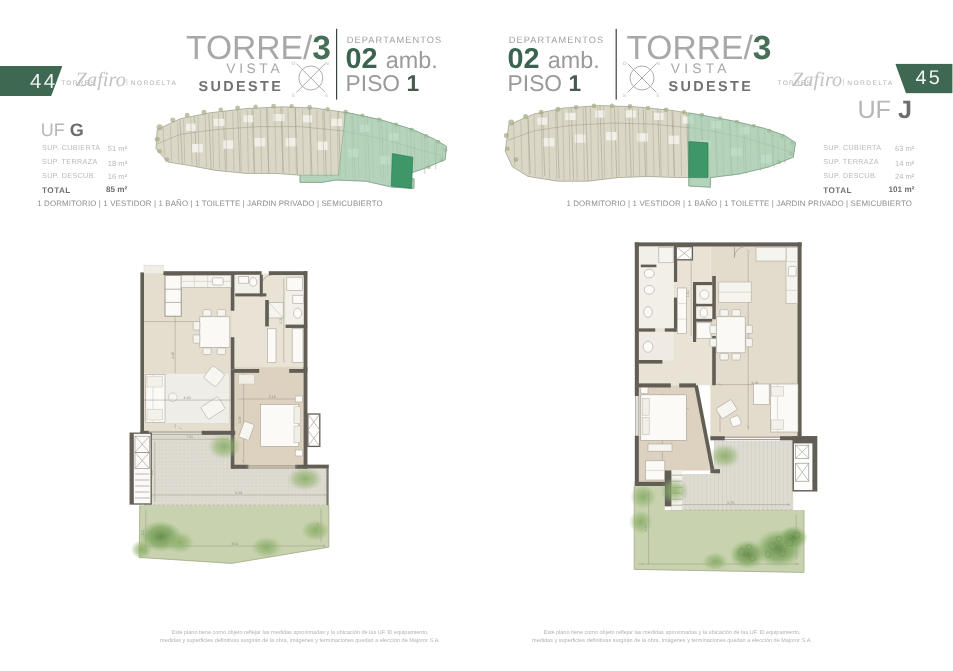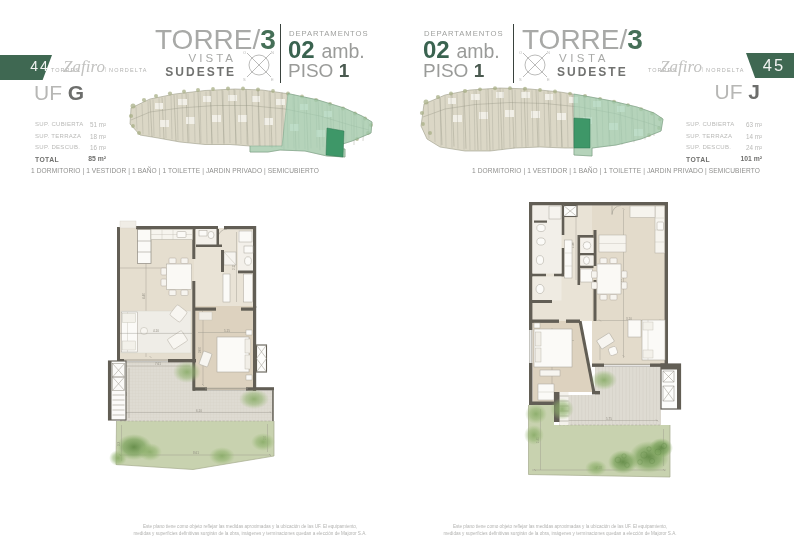--- a/index.html
+++ b/index.html
@@ -5,21 +5,21 @@
   html,body{margin:0;padding:0;}
   body{width:794px;height:559px;background:#ffffff;position:relative;overflow:hidden;
        font-family:"Liberation Sans",sans-serif;}
   .abs{position:absolute;}
 </style>
 </head>
 <body>
 
 <div class="abs" style="left:0;top:55px;width:52px;height:25px;background:#3f6852;clip-path:polygon(0 0,100% 0,82% 100%,0 100%);"></div>
 
-<div class="abs" style="left:20px;top:57.5px;width:40px;color:#f2f4f2;font-size:14px;letter-spacing:2px;text-align:center;">44</div>
+<div class="abs" style="left:8px;top:57.5px;width:40px;color:#f2f4f2;font-size:17px;letter-spacing:2px;text-align:right;">44</div>
 
 <div class="abs" style="left:51px;top:60px;width:120px;height:22px;">
   <span class="abs" style="left:0;top:7px;font-size:5.5px;letter-spacing:1px;color:#b2b2b0;">TORRES</span>
   <span class="abs" style="left:12px;top:-3px;font-family:'Liberation Serif',serif;font-style:italic;font-size:17px;color:#c2c2c0;">Zafiro</span>
   <span class="abs" style="left:54px;top:6px;font-size:6px;color:#c8c8c6;">|</span>
   <span class="abs" style="left:58px;top:7px;font-size:5.5px;letter-spacing:1.2px;color:#b2b2b0;">NORDELTA</span>
 </div>
 
 <div class="abs" style="left:155px;top:26px;width:120px;text-align:right;font-size:28px;color:#a8a9a7;letter-spacing:0px;line-height:1;">TORRE/<b style="color:#456f57;">3</b></div>
 
@@ -38,21 +38,21 @@
 </svg>
 
 <div class="abs" style="left:280px;top:24px;width:1.2px;height:59px;background:#39423d;"></div>
 
 <div class="abs" style="left:289px;top:28.5px;font-size:7.7px;letter-spacing:0.9px;color:#a0a19f;">DEPARTAMENTOS</div>
 
 <div class="abs" style="left:288px;top:37.5px;font-size:24px;color:#9a9b99;line-height:1;"><b style="color:#3a6350;">02</b> <span style="font-size:19.5px;">amb.</span></div>
 
 <div class="abs" style="left:288px;top:60.5px;font-size:19px;color:#9a9b99;line-height:1;">PISO <b style="color:#4a5a50;">1</b></div>
 
-<div class="abs" style="left:34px;top:81px;font-size:21px;color:#b7b7b5;">UF <b style="color:#6d6e6c;">G</b></div>
+<div class="abs" style="left:34px;top:100px;font-size:15px;color:#b7b7b5;">UF <b style="color:#6d6e6c;">G</b></div>
 
 <div class="abs" style="left:35px;top:121px;font-size:6px;letter-spacing:0.3px;color:#b9b9b7;white-space:nowrap;">SUP. CUBIERTA</div>
 <div class="abs" style="left:80px;top:121px;width:26px;text-align:right;font-size:6.3px;color:#b9b9b7;white-space:nowrap;">51 m²</div>
 
 <div class="abs" style="left:35px;top:132.5px;font-size:6px;letter-spacing:0.3px;color:#b9b9b7;white-space:nowrap;">SUP. TERRAZA</div>
 <div class="abs" style="left:80px;top:132.5px;width:26px;text-align:right;font-size:6.3px;color:#b9b9b7;white-space:nowrap;">18 m²</div>
 
 <div class="abs" style="left:35px;top:144px;font-size:6px;letter-spacing:0.3px;color:#b9b9b7;white-space:nowrap;">SUP. DESCUB.</div>
 <div class="abs" style="left:80px;top:144px;width:26px;text-align:right;font-size:6.3px;color:#b9b9b7;white-space:nowrap;">16 m²</div>
 

